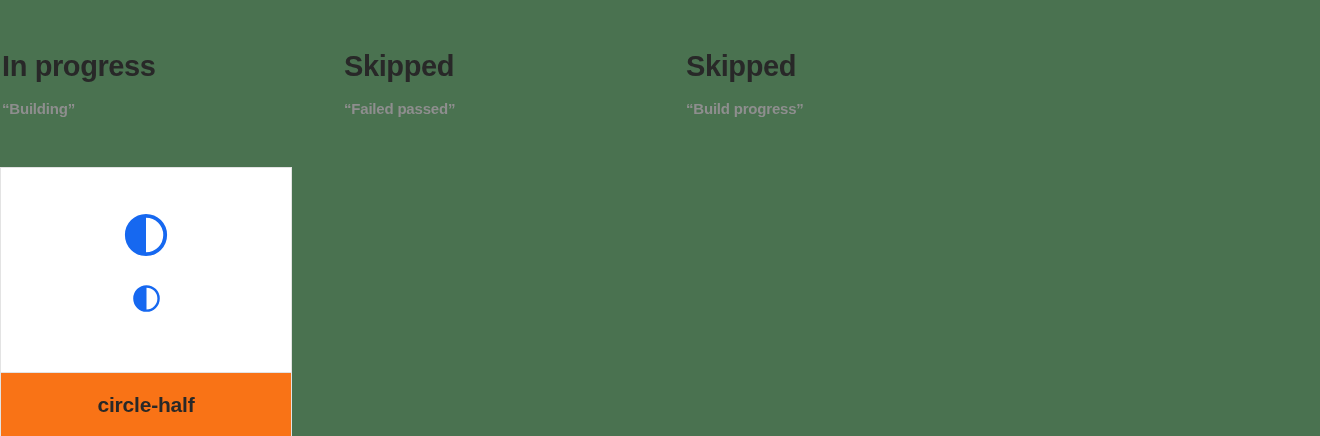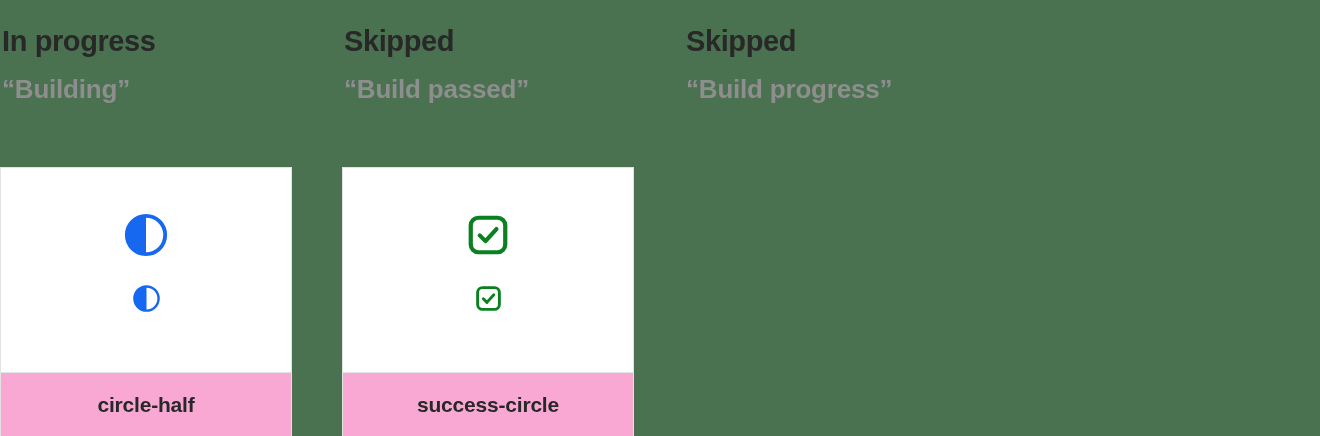--- a/index.html
+++ b/index.html
@@ -26,36 +26,36 @@
     margin-right: 50px;
     display: flex;
     flex-direction: column;
     height: 436px;
     box-sizing: border-box;
   }
   .column:last-child {
     margin-right: 0;
   }
   .col-header {
-    padding-top: 27px;
+    padding-top: 52px;
     padding-left: 2px;
     box-sizing: border-box;
     height: 167px;
   }
   .col-title {
     font-size: 29px;
     font-weight: bold;
     color: #282828;
     letter-spacing: -0.4px;
     line-height: 1.0;
     margin: 0 0 20px 0;
     white-space: nowrap;
   }
   .col-subtitle {
-    font-size: 26px;
+    font-size: 15px;
     font-weight: bold;
     color: #8e8e8e;
     letter-spacing: -0.2px;
     line-height: 1.0;
     margin: 0;
     white-space: nowrap;
   }
   .card {
     width: 292px;
     height: 269px;
@@ -83,21 +83,21 @@
     display: block;
   }
   .icon-small {
     width: 29px;
     height: 29px;
     display: block;
     margin-top: 26px;
   }
   .card-footer {
     flex: 1 1 auto;
-    background: #f9a8d4;
+    background: #f97316;
     border-top: 1px solid #e3e3e3;
     display: flex;
     align-items: center;
     justify-content: center;
   }
   .card-footer-label {
     font-size: 21px;
     font-weight: bold;
     color: #282828;
     letter-spacing: -0.2px;
@@ -131,40 +131,21 @@
       </div>
       <div class="card-footer">
         <span class="card-footer-label">circle-half</span>
       </div>
     </div>
   </div>
 
   <div class="column">
     <div class="col-header">
       <div class="col-title">Skipped</div>
-      <div class="col-subtitle">“Build passed”</div>
-    </div>
-    <div class="card">
-      <div class="card-body">
-        <span class="icon-large">
-          <svg viewBox="0 0 24 24" width="46" height="46" aria-hidden="true">
-            <rect x="3" y="3" width="18" height="18" rx="4" ry="4" fill="none" stroke="#0a8021" stroke-width="2.2"></rect>
-            <path d="M7.7 12.2 L10.7 15.2 L16.4 8.9" fill="none" stroke="#0a8021" stroke-width="2.2" stroke-linecap="round" stroke-linejoin="round"></path>
-          </svg>
-        </span>
-        <span class="icon-small">
-          <svg viewBox="0 0 24 24" width="29" height="29" aria-hidden="true">
-            <rect x="3" y="3" width="18" height="18" rx="4" ry="4" fill="none" stroke="#0a8021" stroke-width="2.4"></rect>
-            <path d="M7.7 12.2 L10.7 15.2 L16.4 8.9" fill="none" stroke="#0a8021" stroke-width="2.4" stroke-linecap="round" stroke-linejoin="round"></path>
-          </svg>
-        </span>
-      </div>
-      <div class="card-footer">
-        <span class="card-footer-label">success-circle</span>
-      </div>
+      <div class="col-subtitle">“Failed passed”</div>
     </div>
   </div>
 
 
   <div class="column">
     <div class="col-header">
       <div class="col-title">Skipped</div>
       <div class="col-subtitle">“Build progress”</div>
     </div>
   </div>

